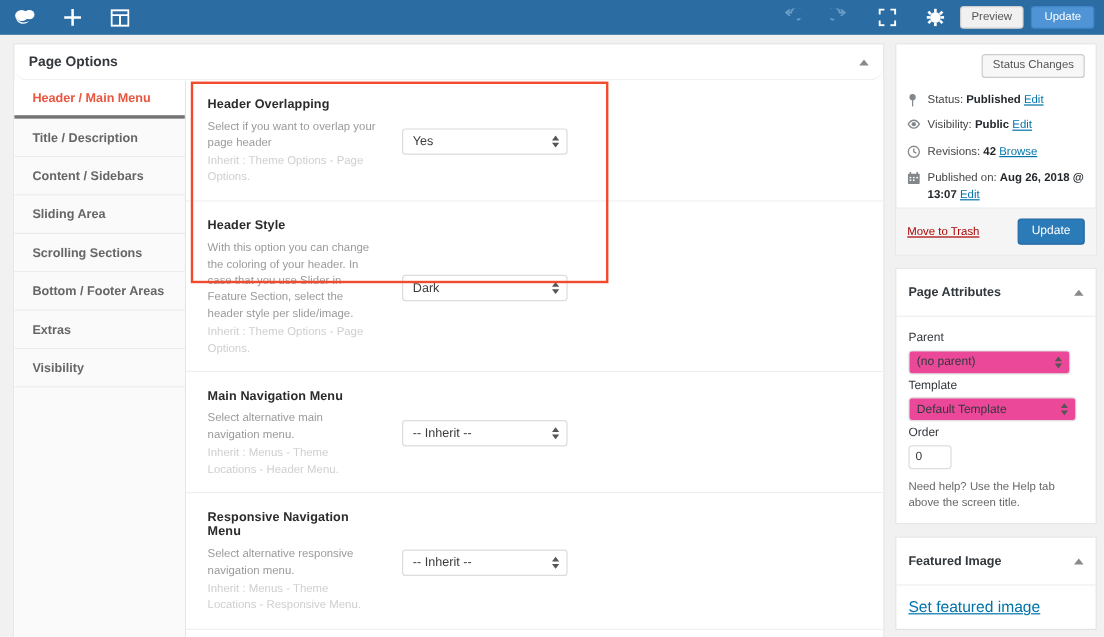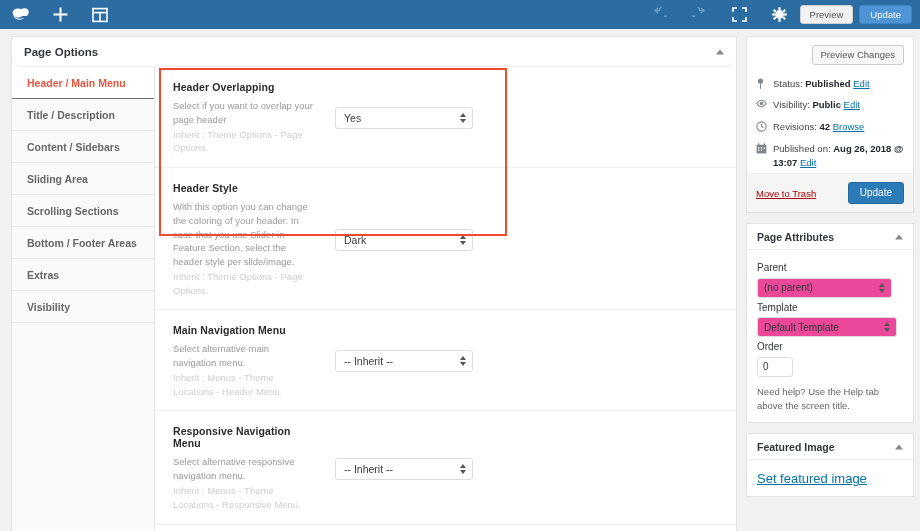--- a/index.html
+++ b/index.html
@@ -99,21 +99,21 @@
     padding-left: 15px;
     font-size: 10.5px;
     color: #666;
     border-bottom: 1px solid #eaeaea;
     background: #fafafa;
     font-weight: bold;
   }
   .tab-item.active {
     background: #fff;
     color: #e8563f;
-    border-bottom: 1px solid #737373;
+    border-bottom: 3px solid #737373;
   }
   #tabs-filler { background: #fafafa; height: 215px; }
 
   
   #fields {
     flex: 1 1 auto;
     position: relative;
     background: #fff;
     overflow: hidden;
   }
@@ -193,21 +193,21 @@
     position: absolute;
     left: 746px; top: 7px;
     width: 168px;
   }
   .box {
     background: #fff;
     border: 1px solid #e3e3e3;
     margin-bottom: 10px;
   }
   .box-head {
-    height: 26px;
+    height: 40px;
     border-bottom: 1px solid #eee;
     display: flex; align-items: center;
     padding: 0 10px;
     position: relative;
   }
   .box-head .bh-title { font-size: 10.5px; font-weight: bold; color: #32373c; }
 
   
   #publish-box .pb-top {
     padding: 8px 9px 8px 9px;
@@ -476,21 +476,21 @@
         </div>
 
       </div>
     </div>
   </div>
 
   <div id="sidebar">
 
     <div class="box" id="publish-box">
       <div class="pb-top">
-        <button class="preview-changes">Preview Changes</button>
+        <button class="preview-changes">Status Changes</button>
       </div>
 
       <div class="misc-row">
         <span class="mico">
           <svg width="9" height="11" viewBox="0 0 9 11">
               <g fill="#82878c">
             <circle cx="4.5" cy="3" r="2.6"></circle>
                 <rect x="4" y="4.8" width="1" height="6"></rect>
           </g>
             </svg>

